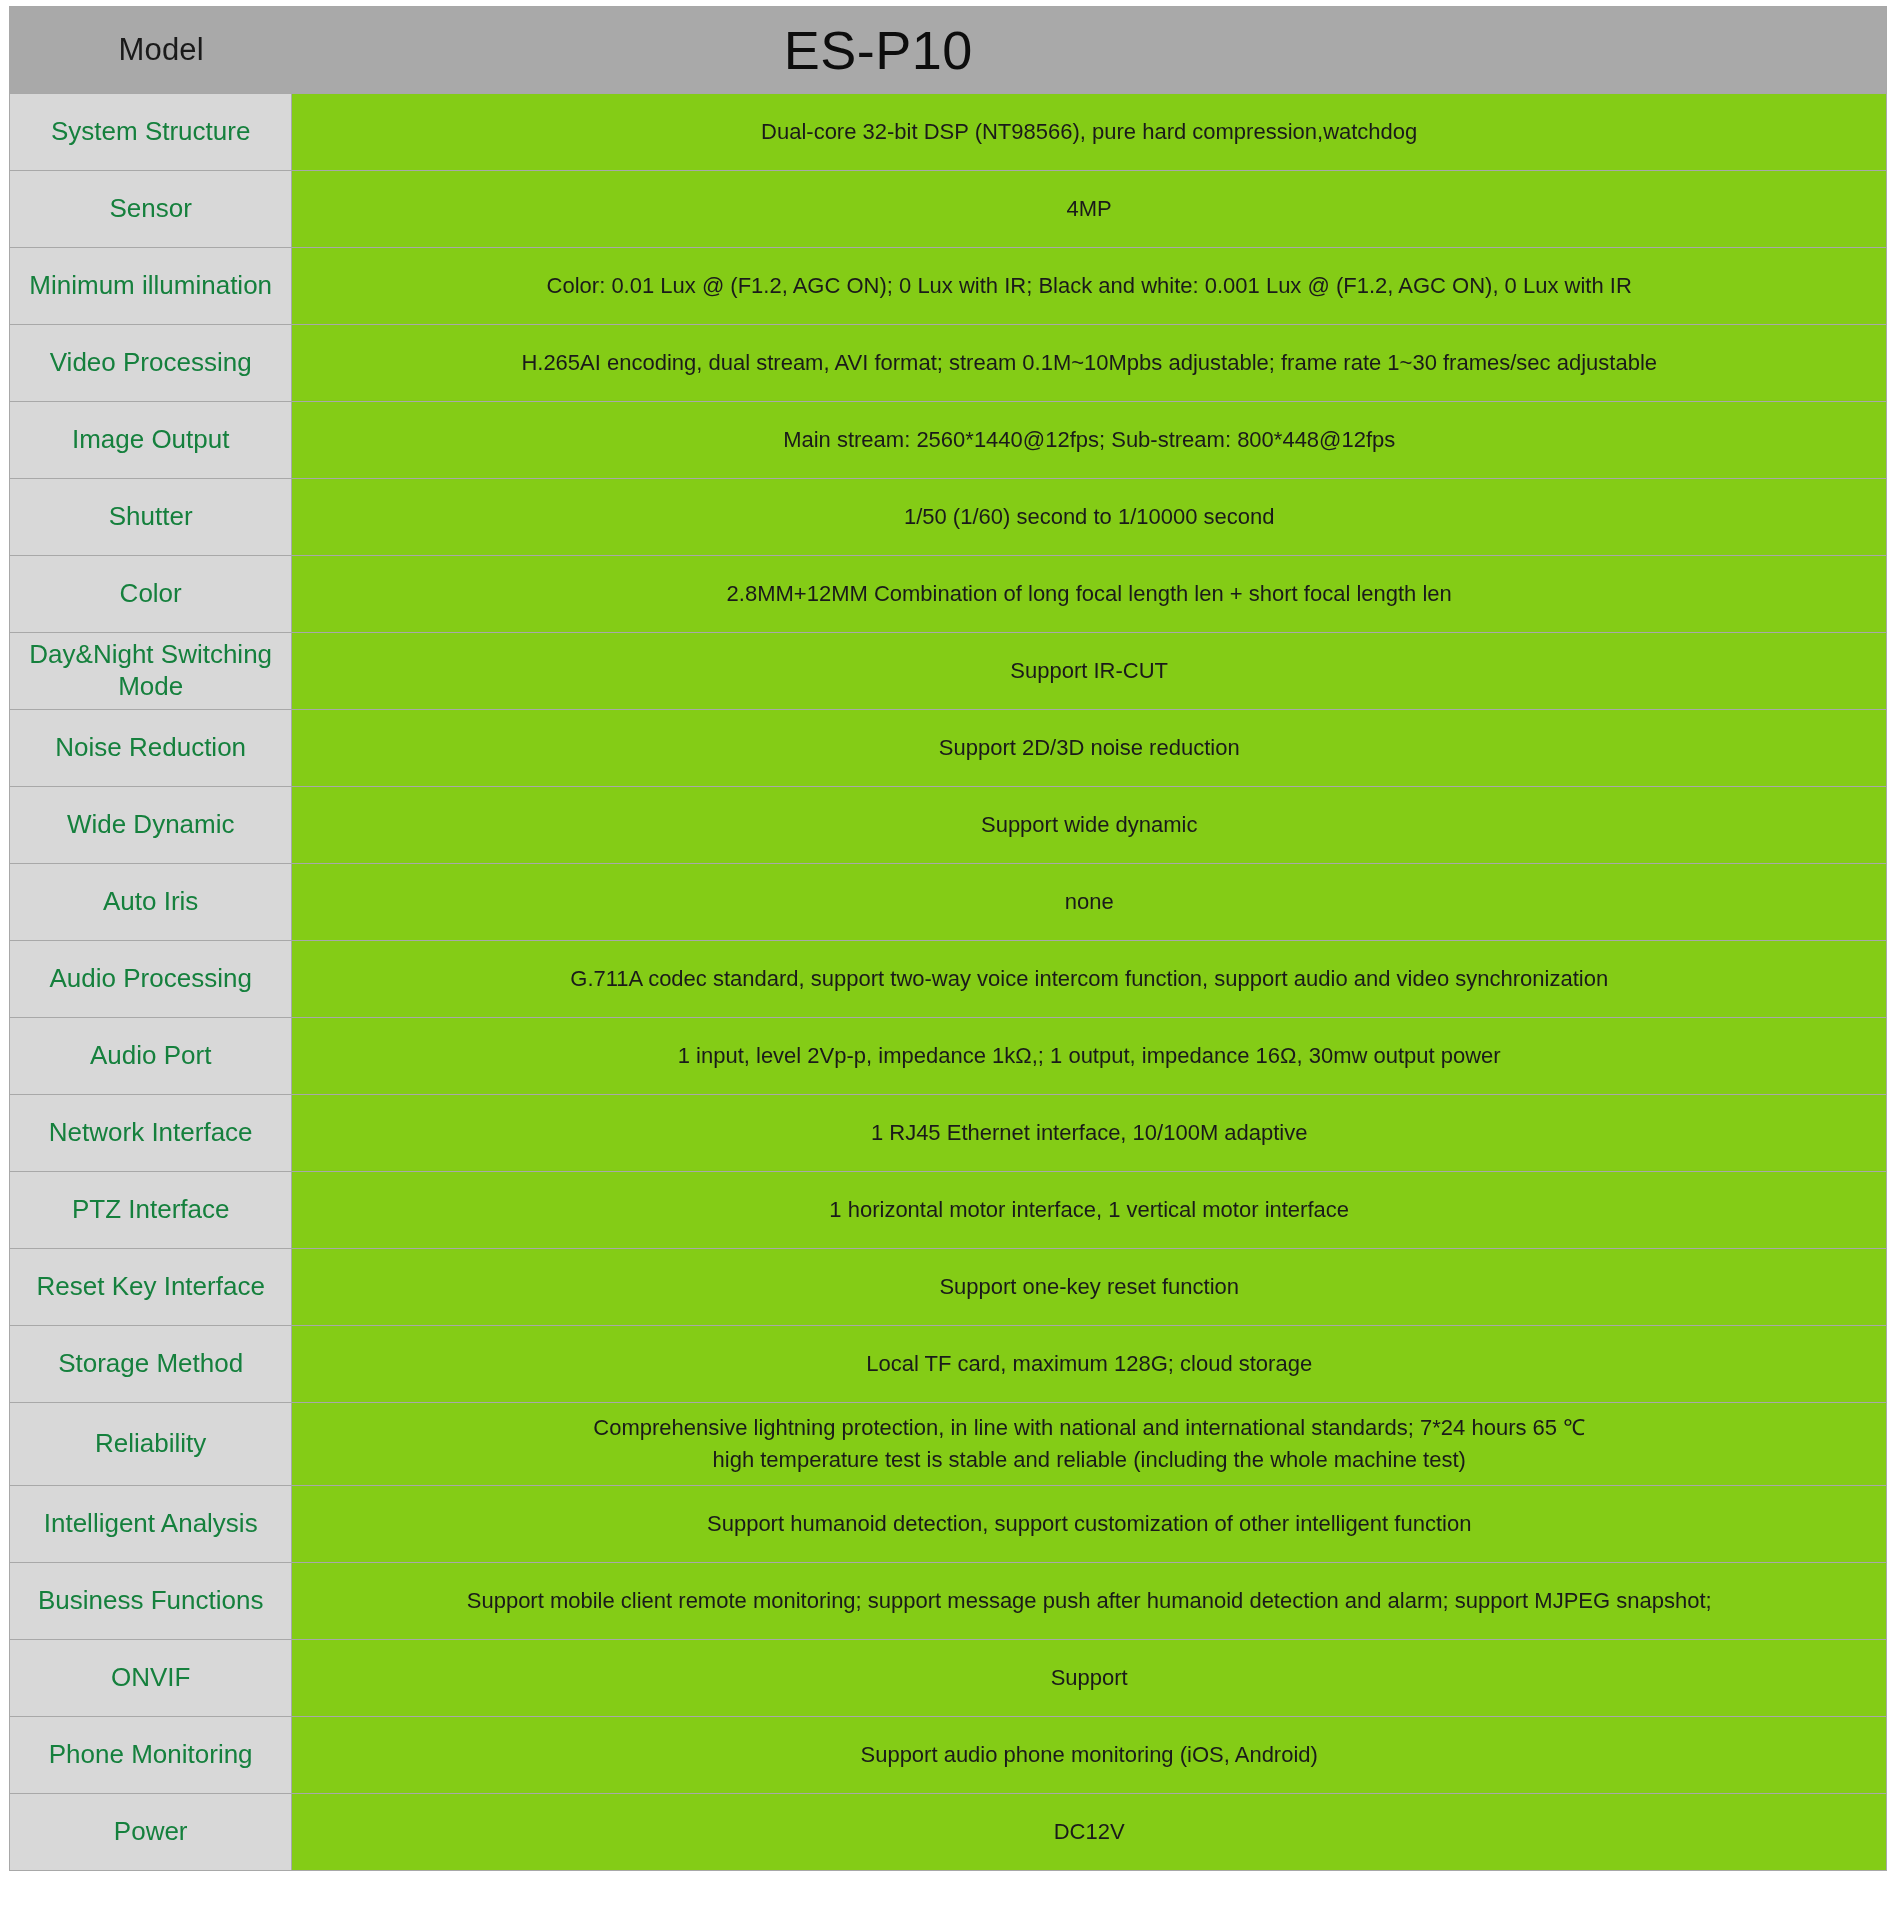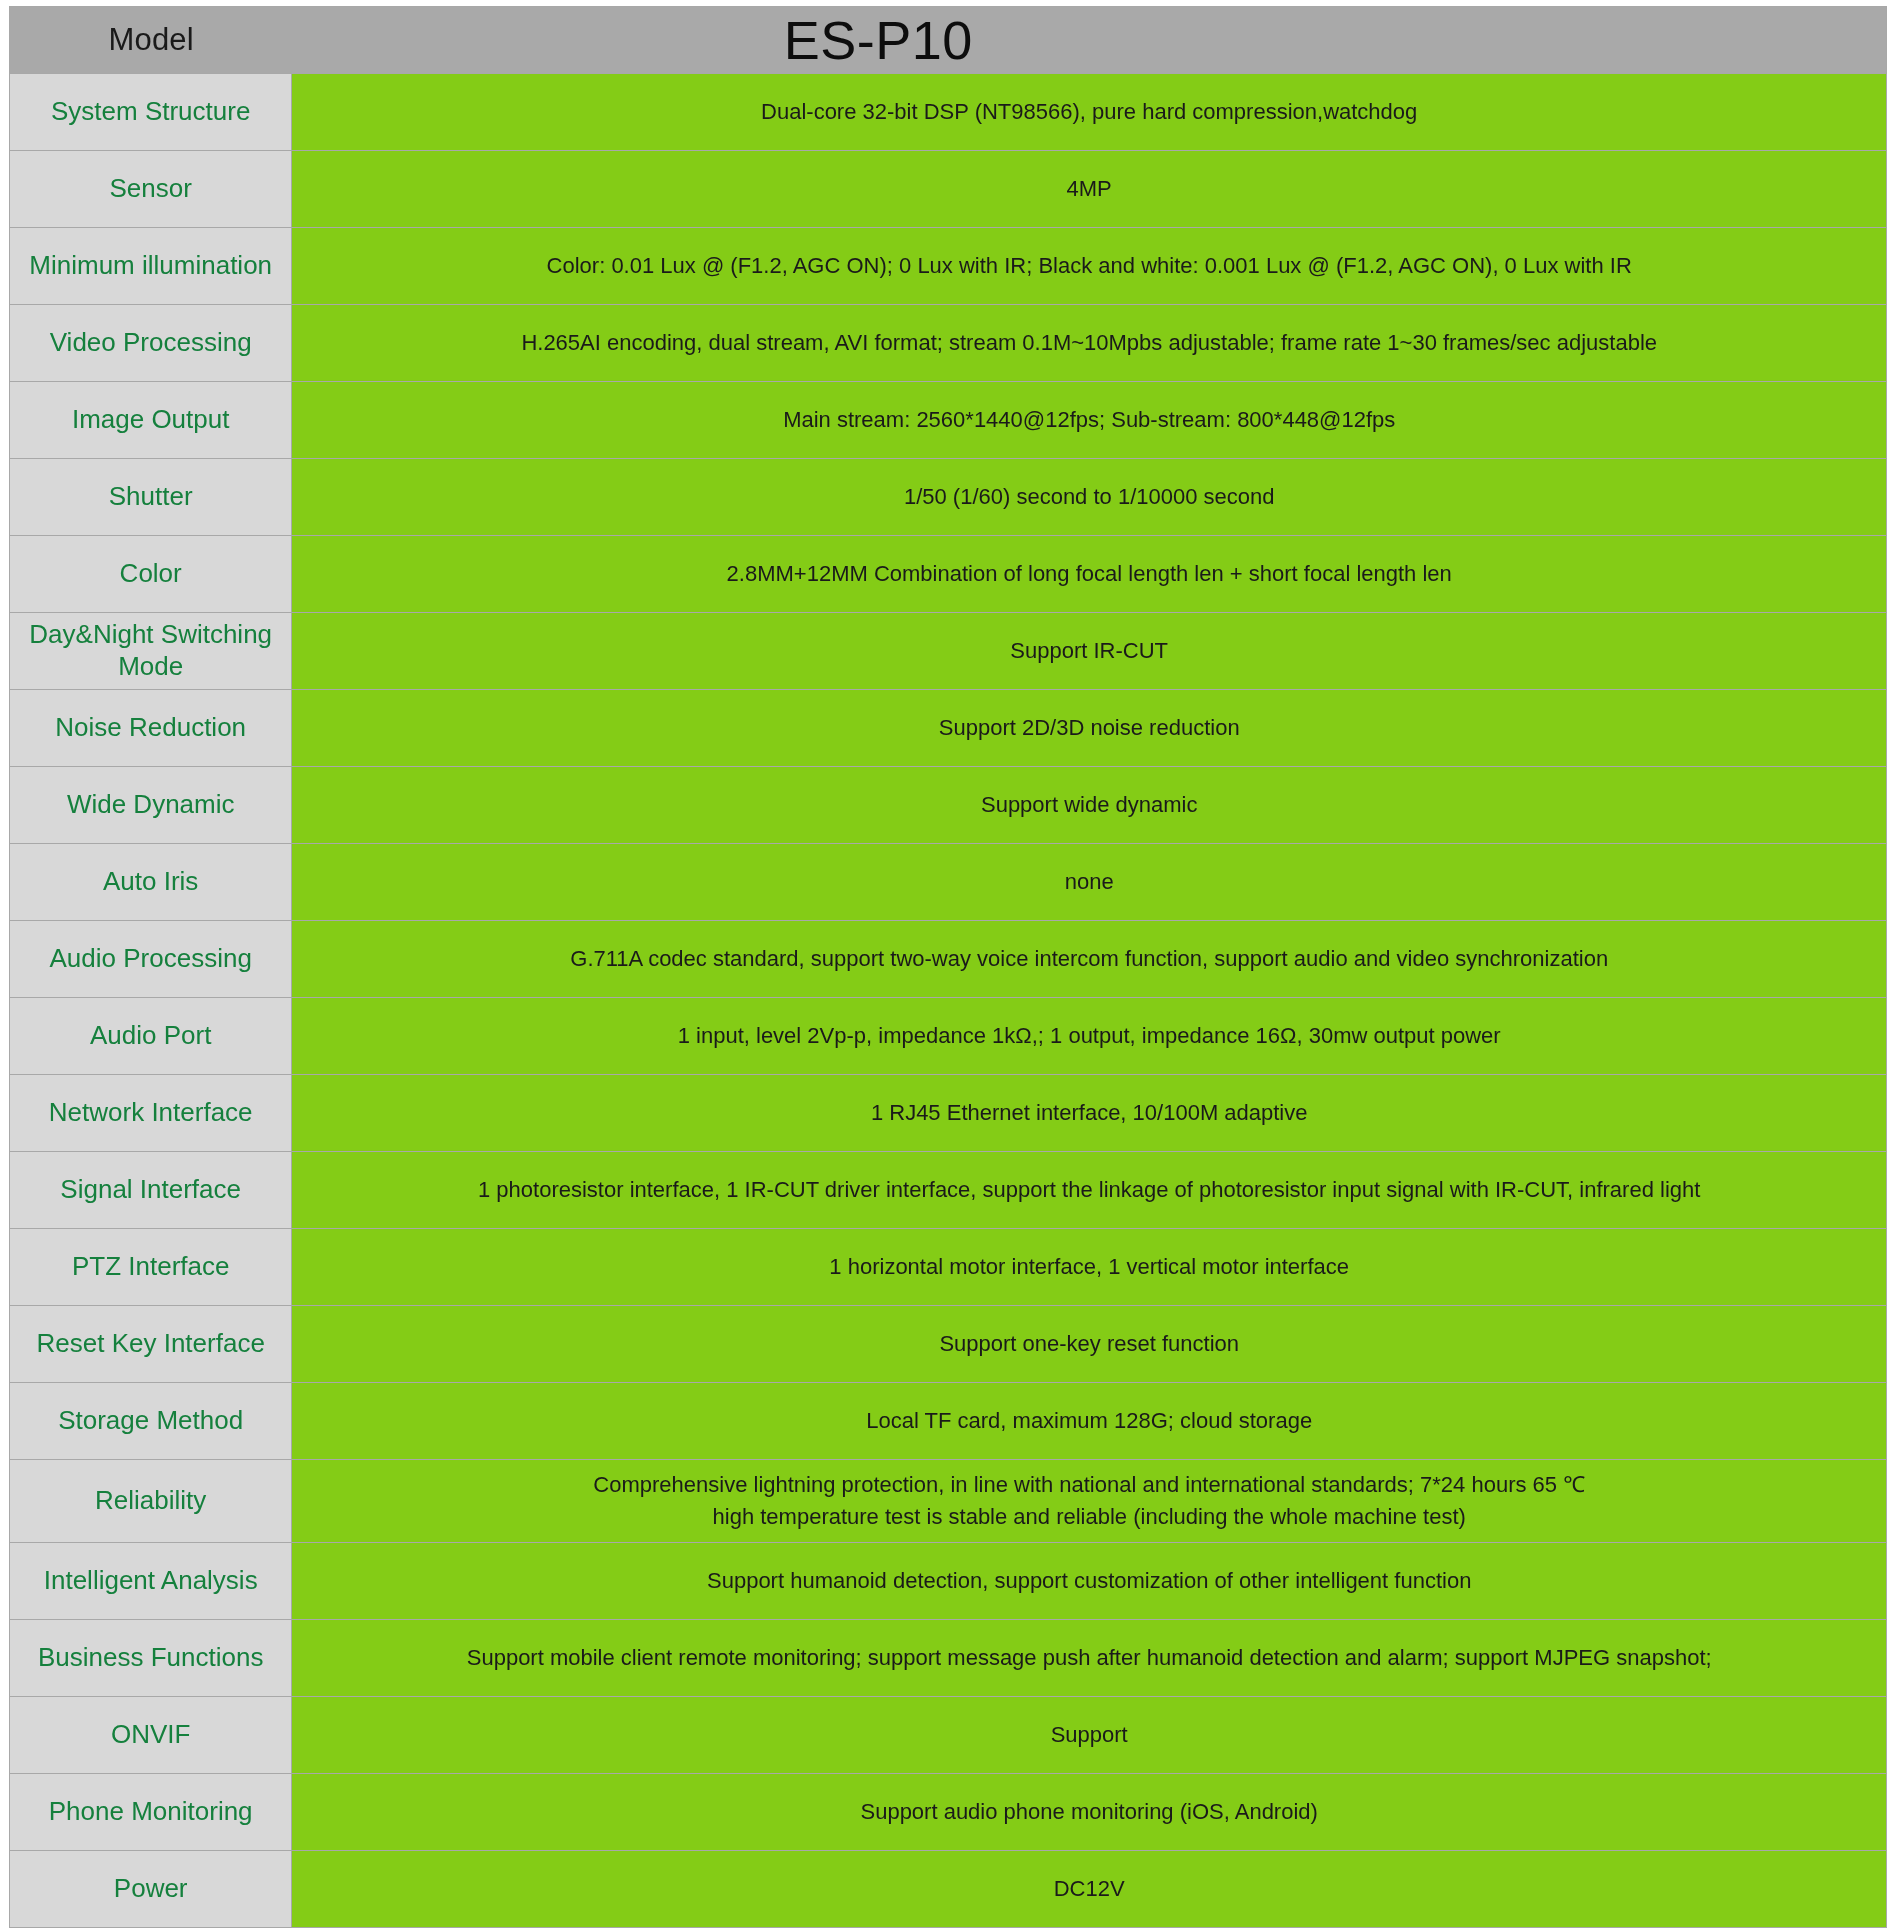--- a/index.html
+++ b/index.html
@@ -29,21 +29,21 @@
     border: 1.8px solid #a8a8a8;
     vertical-align: middle;
     box-sizing: border-box;
   }
 
   
   tr.header-row td {
     background: #a9a9a9;
     border-color: #a9a9a9;
     border-top: none;
-    padding: 0;
+    padding: 10px;
     height: 66px;
   }
   .header-inner {
     display: flex;
     align-items: center;
     height: 66px;
   }
   .header-label {
     width: 282px;
     flex: 0 0 282px;
@@ -164,24 +164,20 @@
     <tr class="spec-row">
       <td class="label-cell">Audio Port</td>
       <td class="value-cell">1 input, level 2Vp-p, impedance 1kΩ,; 1 output, impedance 16Ω, 30mw output power</td>
     </tr>
 
     <tr class="spec-row">
       <td class="label-cell">Network Interface</td>
       <td class="value-cell">1 RJ45 Ethernet interface, 10/100M adaptive</td>
     </tr>
 
-    <tr class="spec-row">
-      <td class="label-cell">Signal Interface</td>
-      <td class="value-cell">1 photoresistor interface, 1 IR-CUT driver interface, support the linkage of photoresistor input signal with IR-CUT, infrared light</td>
-    </tr>
 
     <tr class="spec-row">
       <td class="label-cell">PTZ Interface</td>
       <td class="value-cell">1 horizontal motor interface, 1 vertical motor interface</td>
     </tr>
 
     <tr class="spec-row">
       <td class="label-cell">Reset Key Interface</td>
       <td class="value-cell">Support one-key reset function</td>
     </tr>

